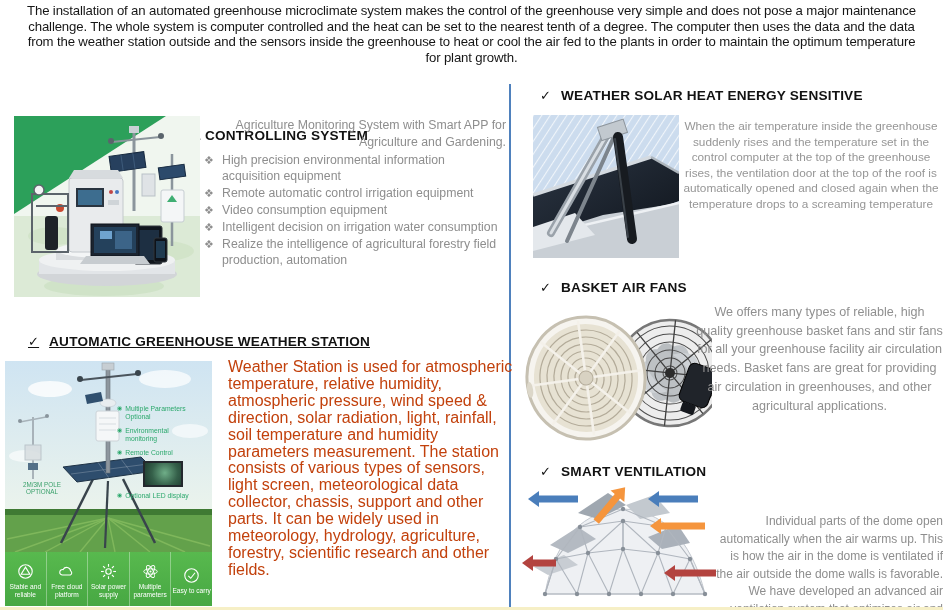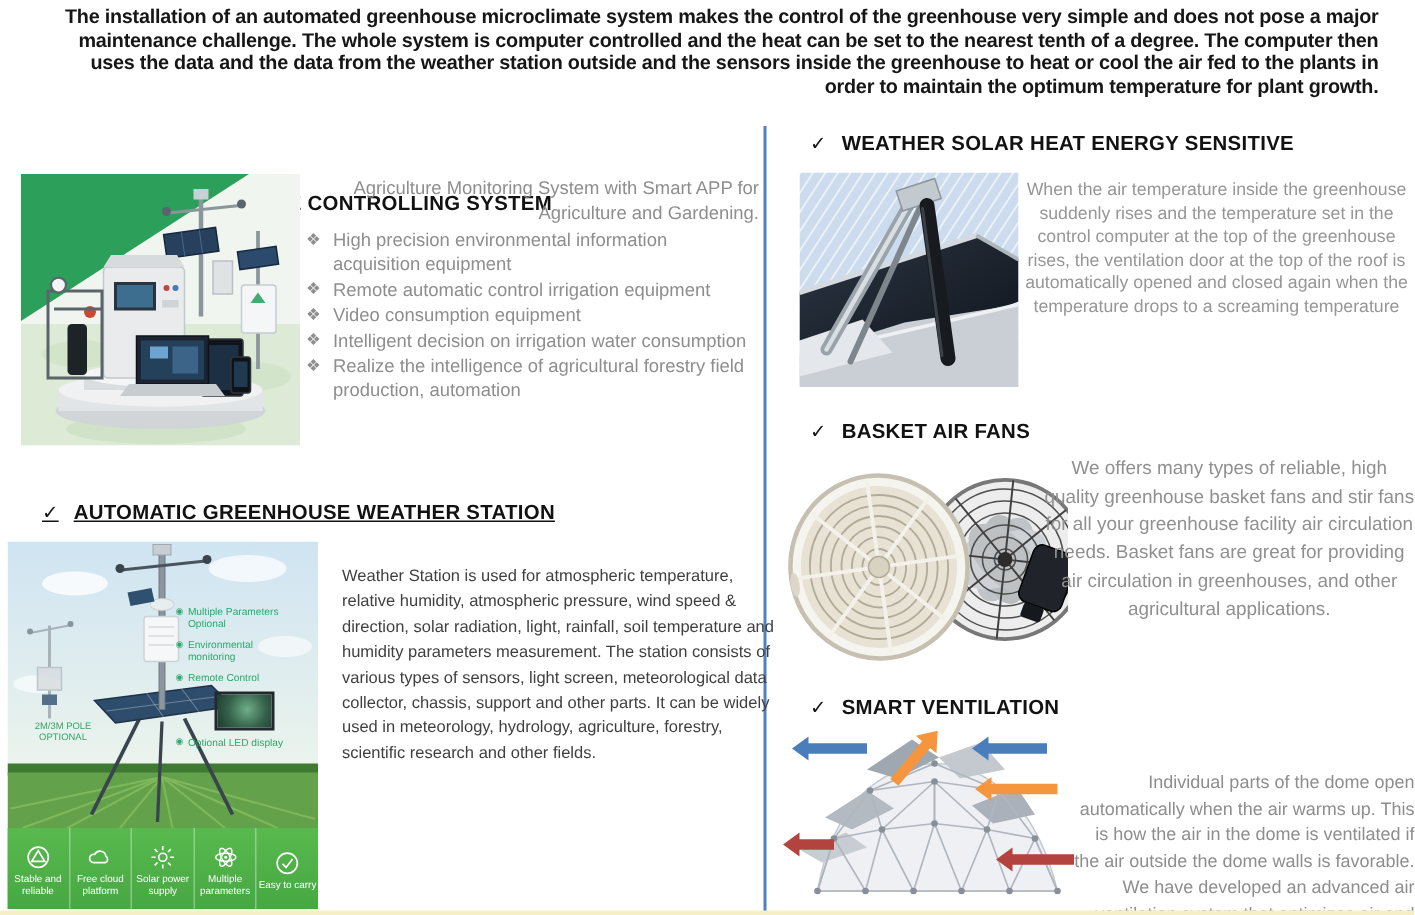--- a/index.html
+++ b/index.html
@@ -1,21 +1,21 @@
 <!DOCTYPE html>
 <html><head>
 <meta charset="utf-8">
 <style>
   * { margin:0; padding:0; box-sizing:border-box; }
   html,body { width:943px; height:610px; background:#fff; overflow:hidden; }
   .page { position:relative; width:943px; height:610px; background:#ffffff;
           font-family:"Liberation Sans", sans-serif; }
 
-  .header-par { position:absolute; left:24px; top:3px; width:895px; text-align:right;
-                font-size:13.2px; line-height:15.7px; font-weight:700; color:#161616;
+  .header-par { position:absolute; left:24px; top:3px; width:895px; text-align:center;
+                font-size:13.2px; line-height:15.7px; font-weight:400; color:#161616;
                 letter-spacing:-0.15px; }
 
   .divider { position:absolute; left:509px; top:84px; width:2px; height:524px; background:#4f81bd; }
   .bottom-strip { position:absolute; left:0; bottom:0; width:943px; height:3px; background:#f6efc6; }
 
   .sec-h { position:absolute; font-size:13.6px; font-weight:700; color:#121212;
            letter-spacing:0.2px; white-space:nowrap; }
   .sec-h .chk { font-weight:400; margin-right:10px; font-size:13px; }
   #h-controlling { left:28px;  top:80px;margin-top:48px; }
   #h-weather     { left:28px;  top:334px;text-decoration:underline; }
@@ -23,22 +23,22 @@
   #h-fans        { left:540px; top:280px; }
   #h-vent        { left:540px; top:464px;text-align:right; }
 
   .txt1 { position:absolute; left:204px; top:117px; width:302px;
           font-size:12.3px; line-height:16.8px; color:#8e8e8e; }
   .txt1 .intro { margin-bottom:1px;text-align:right; }
   ul.bullets { list-style:none; }
   ul.bullets li { display:flex; gap:7px; }
   ul.bullets .b-glyph { flex:0 0 11px; font-size:11px; line-height:16.8px; }
 
-  .txt2 { position:absolute; left:228px; top:376px; width:288px;
-          font-size:11px; line-height:16.9px; color:#404040; }
+  .txt2 { position:absolute; left:228px; top:359px; width:288px;
+          font-size:16px; line-height:16.9px; color:#c2410c; }
 
   .txt3 { position:absolute; left:680px; top:119px; width:262px; text-align:center;
           font-size:11.8px; line-height:15.6px; color:#969696; }
   .txt4 { position:absolute; left:696px; top:303px; width:247px; text-align:center;
           font-size:12.6px; line-height:18.7px; color:#909090; }
   .txt5 { position:absolute; left:714px; top:469px; width:229px; text-align:right;
           font-size:12px; line-height:17.6px; color:#8e8e8e;margin-top:44px; }
 
   .img1 { position:absolute; left:14px;  top:116px; width:186px; height:181px; }
   .img2 { position:absolute; left:5px;   top:361px; width:207px; height:245px; }

